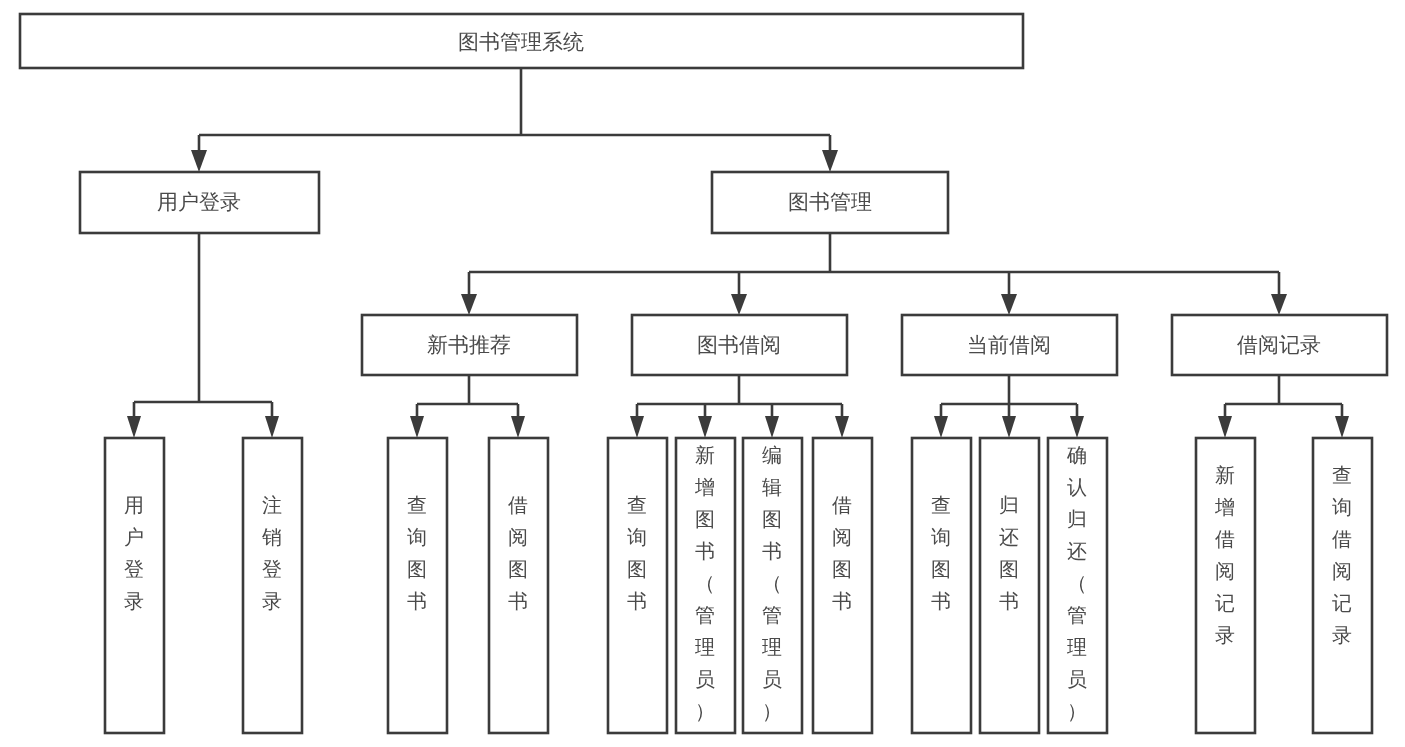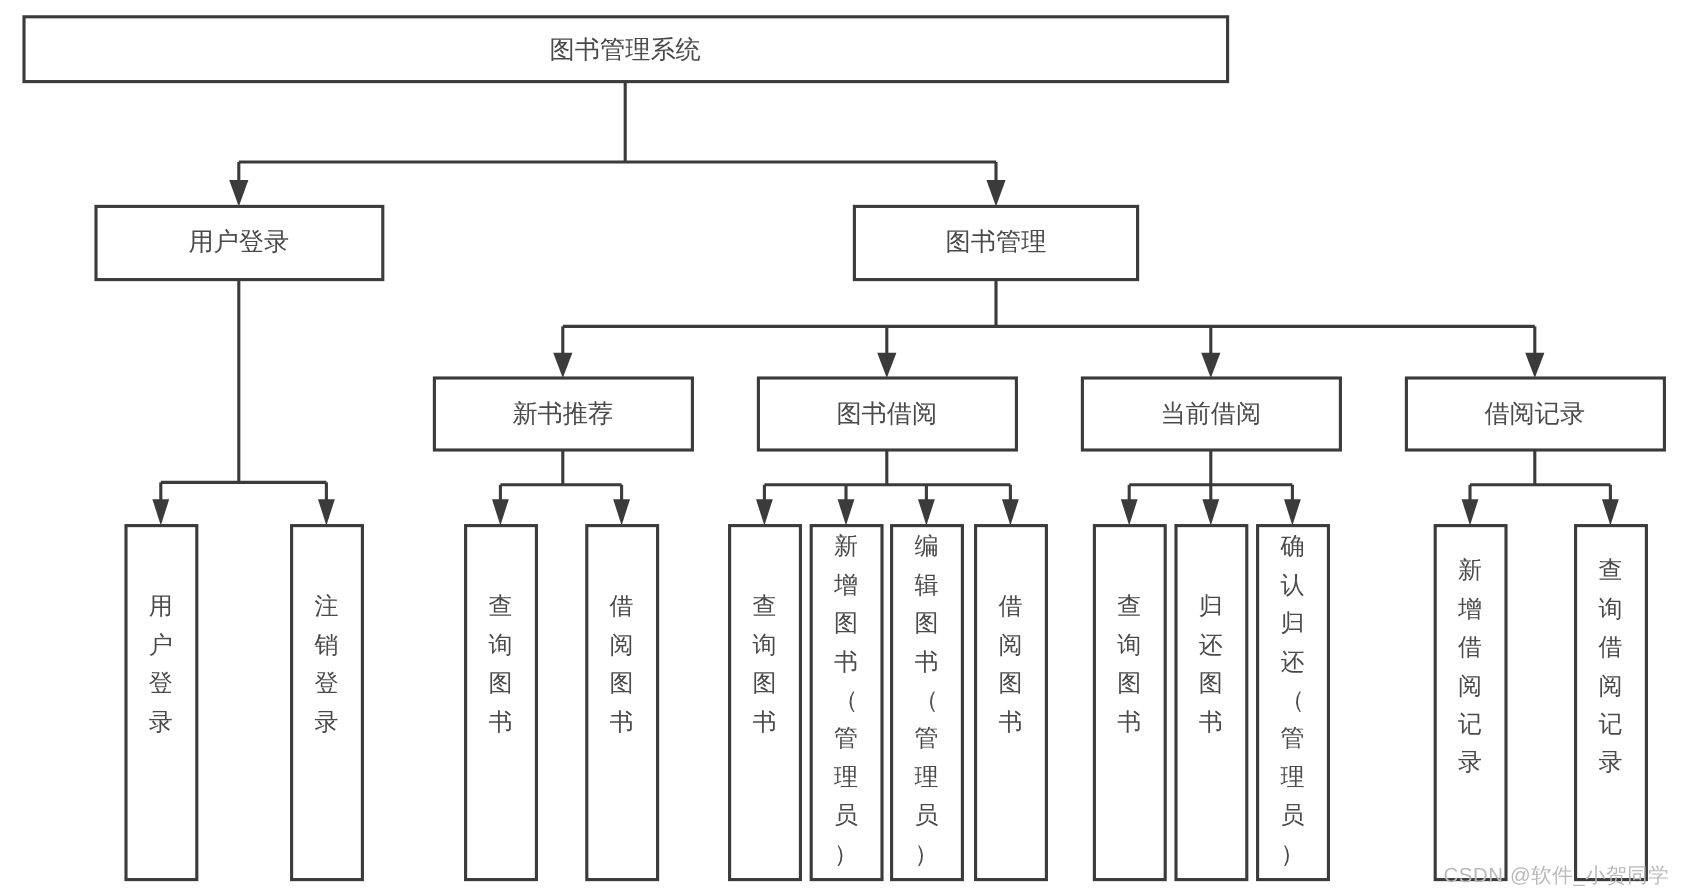--- a/index.html
+++ b/index.html
@@ -217,14 +217,13 @@
     <g>
       <rect class="node-rect" x="1196" y="438" width="59" height="295"></rect>
       <text class="node-label-v" x="1225" y="482"><tspan x="1225" y="482">新</tspan><tspan x="1225" y="514">增</tspan><tspan x="1225" y="546">借</tspan><tspan x="1225" y="578">阅</tspan><tspan x="1225" y="610">记</tspan><tspan x="1225" y="642">录</tspan></text>
     </g>
     <g>
       <rect class="node-rect" x="1313" y="438" width="59" height="295"></rect>
       <text class="node-label-v" x="1342" y="482"><tspan x="1342" y="482">查</tspan><tspan x="1342" y="514">询</tspan><tspan x="1342" y="546">借</tspan><tspan x="1342" y="578">阅</tspan><tspan x="1342" y="610">记</tspan><tspan x="1342" y="642">录</tspan></text>
     </g>
   </svg>
 
-  <div class="watermark-text">CSDN @软件_小贺同学</div>
 </div>
 
 </body></html>

